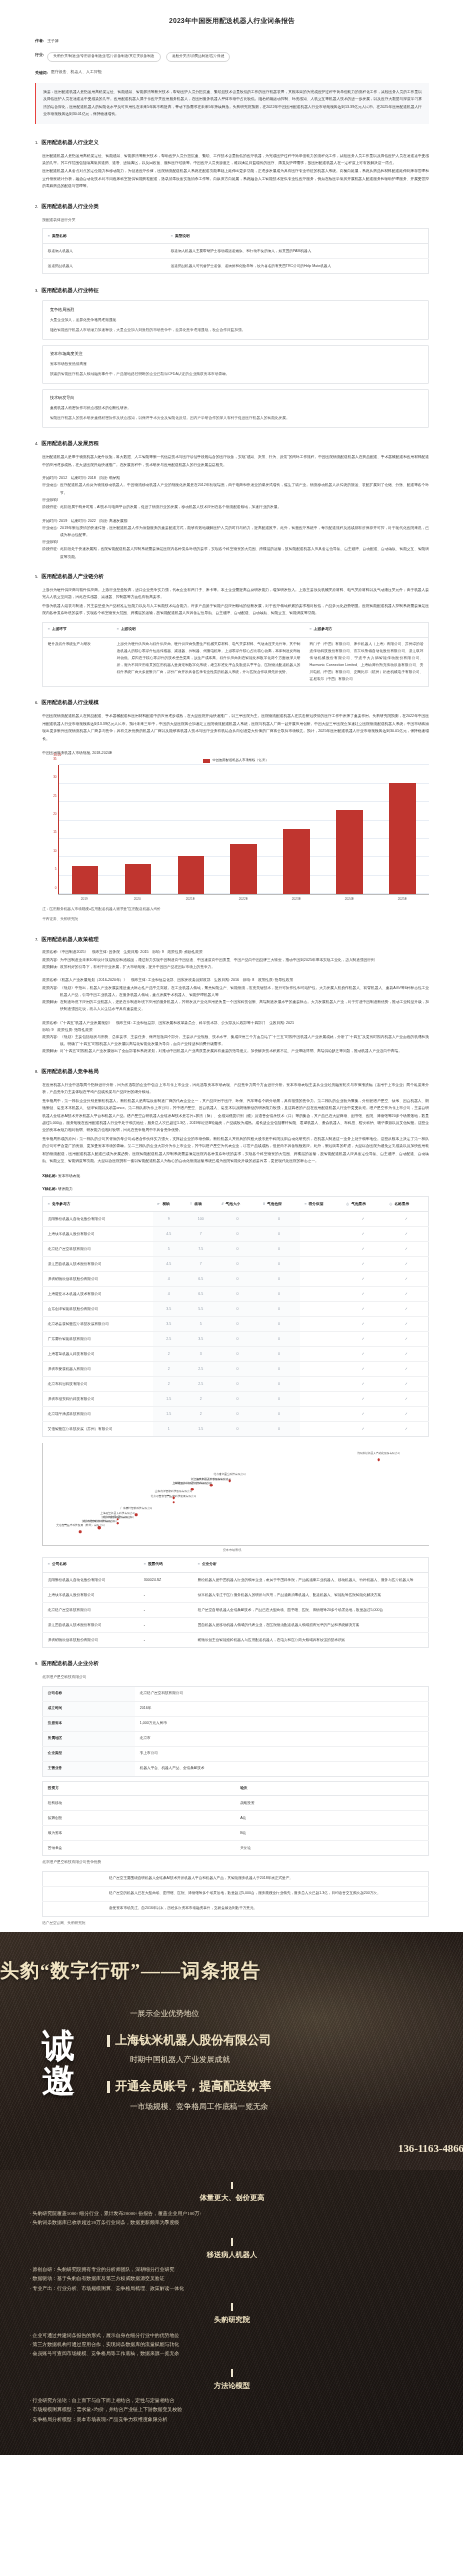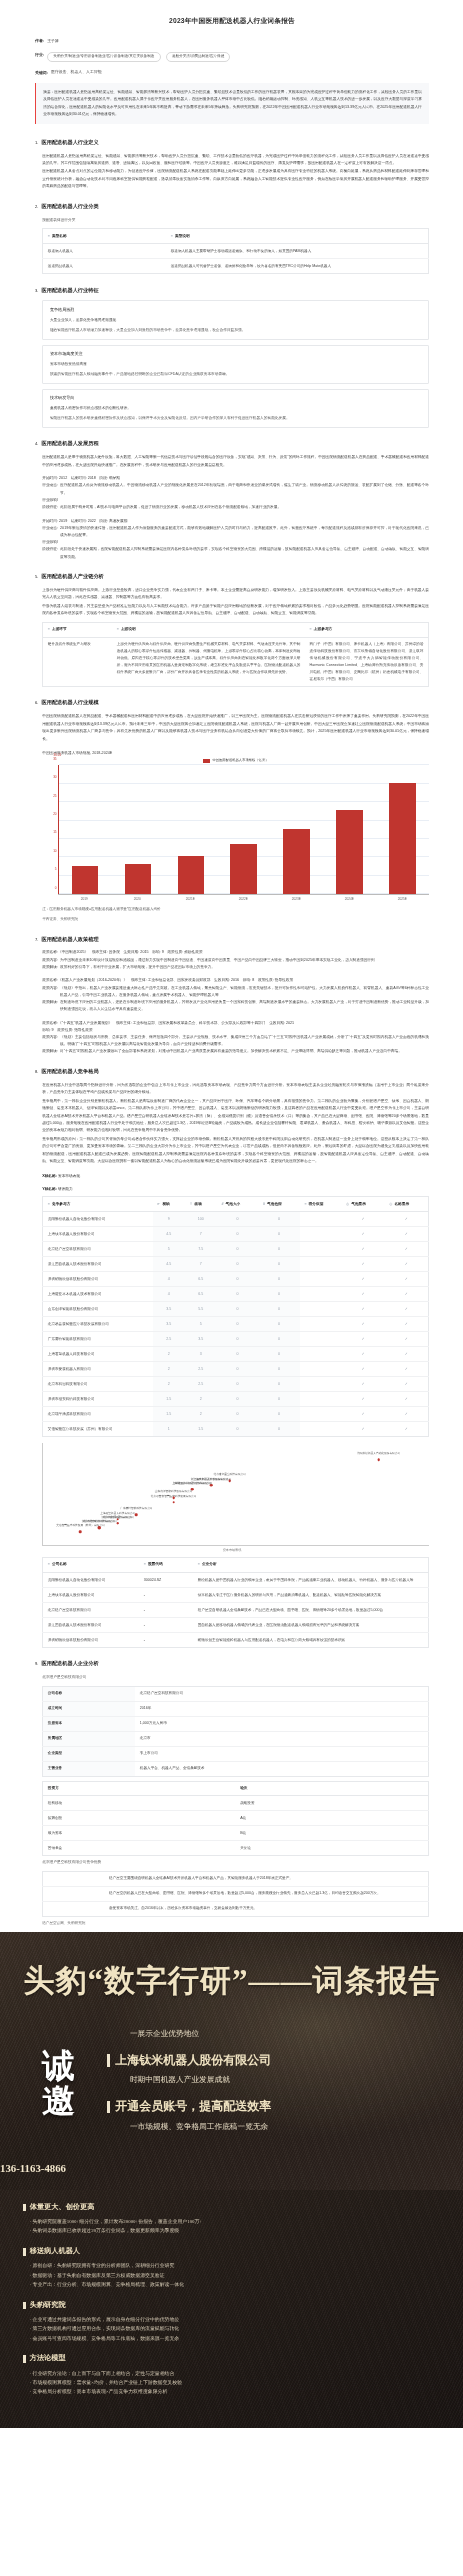--- a/index.html
+++ b/index.html
@@ -135,21 +135,21 @@
     width:464px; background:#2e2722;
     background-image:
       repeating-linear-gradient(115deg, rgba(255,255,255,0.035) 0 1px, rgba(0,0,0,0.05) 1px 2.6px),
       radial-gradient(ellipse at 68% 36%, rgba(220,195,150,0.22) 0%, rgba(60,45,35,0) 48%),
       linear-gradient(150deg,#3b2f26 0%, #241c17 45%, #2f2520 100%);
     padding:20.6px 0 0 0;
     color:#f3e9d2;
     overflow:hidden;
   }
   .banner-title {
-    text-align:center; font-size:31px; font-weight:bold;
+    font-size:19px; font-weight:bold;
     color:#f0e3c2; letter-spacing:1px; margin:3.1px 0 17.5px 0;
     font-family:"Liberation Serif","DejaVu Serif",serif;
     text-shadow:0 1px 2.6px rgba(0,0,0,0.55);
   }
   .invite-row { display:flex; align-items:center; padding:0 20.6px 15.5px 20.6px; }
   .invite-word {
     font-size:33px; font-weight:bold; color:#ffffff; line-height:1.05;
     font-family:"Liberation Serif","DejaVu Serif",serif;
     width:77px; text-align:center; letter-spacing:1px;
     text-shadow:0 1.5px 3.1px rgba(0,0,0,0.5);
@@ -160,33 +160,33 @@
     font-size:12px; font-weight:bold; color:#f0e3c2; display:flex; align-items:center; gap:5.2px;
     font-family:"Liberation Serif","DejaVu Serif",serif;
   }
   .tick { display:inline-block; width:3.1px; height:12.4px; background:#efe6cf; }
   .invite-sub { font-size:7.7px; color:#e8ddc4; margin:3.6px 0 0 23px; font-family:"Liberation Serif","DejaVu Serif",serif; }
   .contact {
     text-align:center; font-size:10.8px; color:#f3e7cc; padding:4.1px 0 2.1px 0;
     font-family:"Liberation Serif","DejaVu Serif",serif; font-weight:bold;
   }
   .contact2 {
-    text-align:left; font-size:10.8px; color:#f3e7cc; padding:1px 0 12.4px 0;
+    text-align:right; font-size:10.8px; color:#f3e7cc; padding:1px 0 12.4px 0;
     font-family:"Liberation Serif","DejaVu Serif",serif; font-weight:bold;
   }
 
   
   .darkfoot { width:464px; background:#201a16; color:#e6dcc8; padding:11.3px 23px 20.6px 23px;
     background-image:
       repeating-linear-gradient(115deg, rgba(255,255,255,0.03) 0 1px, rgba(0,0,0,0.05) 1px 2.6px),
       linear-gradient(160deg,#2a211b 0%, #191412 100%);
   }
   .foot-group { margin-bottom:10.3px; }
   .foot-head { font-size:7.2px; font-weight:bold; color:#f0e3c2; display:flex; align-items:center; gap:4.1px; margin-bottom:3.6px;
-    font-family:"Liberation Serif","DejaVu Serif",serif; }
+    font-family:"Liberation Serif","DejaVu Serif",serif;flex-direction:column; }
   .foot-tick { display:inline-block; width:2.6px; height:7.7px; background:#efe6cf; }
   .foot-line { font-size:4.9px; color:#d8cdb7; line-height:1.9; margin-left:6.7px;
     font-family:"Liberation Serif","DejaVu Serif",serif; }
 </style>
 </head>
 <body>
 
 <div class="page">
 
   <div class="doc">

